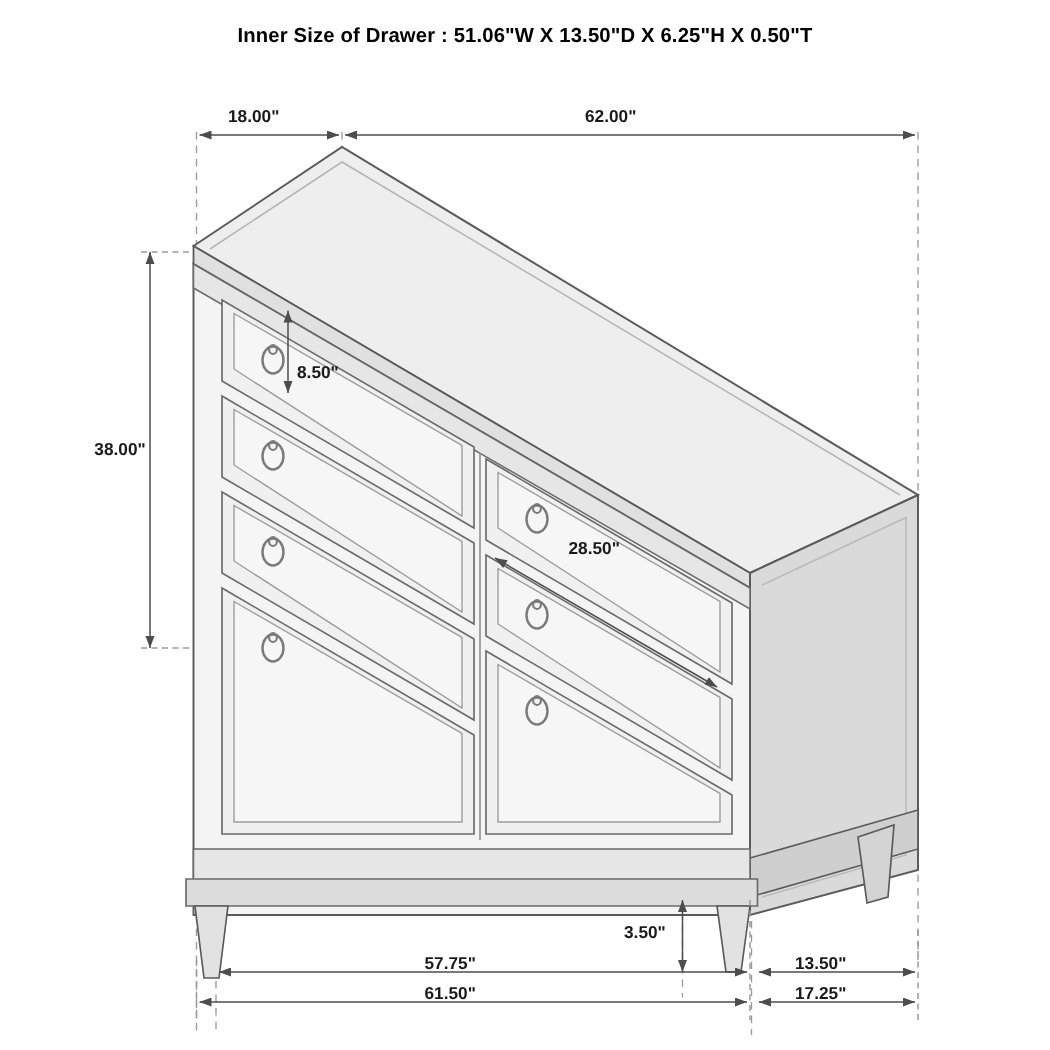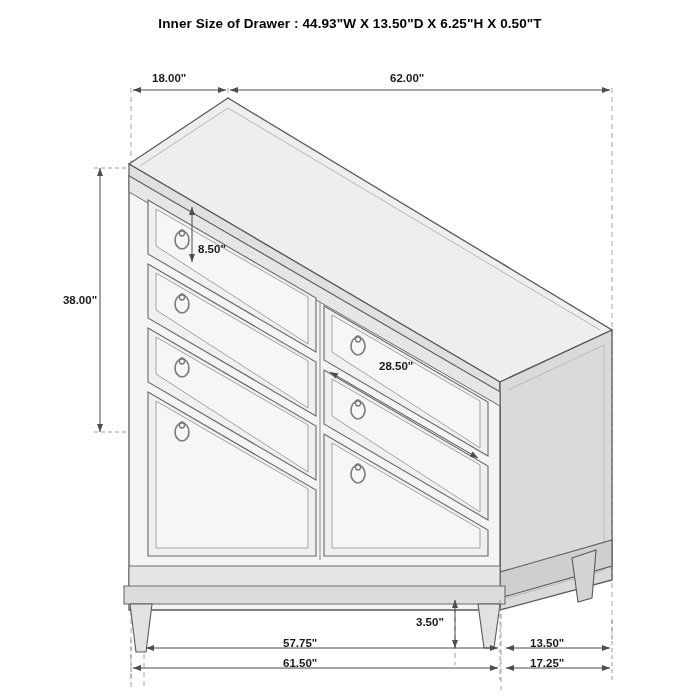--- a/index.html
+++ b/index.html
@@ -46,21 +46,21 @@
   }
   .dimlabel.vert {
     transform: translate(-50%, -50%);
   }
 </style>
 </head>
 <body>
 
 <div id="stage">
 
-  <div id="title">Inner Size of Drawer : 44.93"W X 13.50"D X 6.25"H X 0.50"T</div>
+  <div id="title">Inner Size of Drawer : 51.06"W X 13.50"D X 6.25"H X 0.50"T</div>
 
   <svg id="diagram" viewBox="0 0 700 700">
     <defs>
       <marker id="arrEnd" markerWidth="9" markerHeight="9" refX="8" refY="3" orient="auto" markerUnits="strokeWidth">
         <path d="M0,0 L8,3 L0,6 z" fill="#4d4d4d"></path>
       </marker>
       <marker id="arrStart" markerWidth="9" markerHeight="9" refX="0" refY="3" orient="auto" markerUnits="strokeWidth">
         <path d="M8,0 L0,3 L8,6 z" fill="#4d4d4d"></path>
       </marker>
     </defs>

